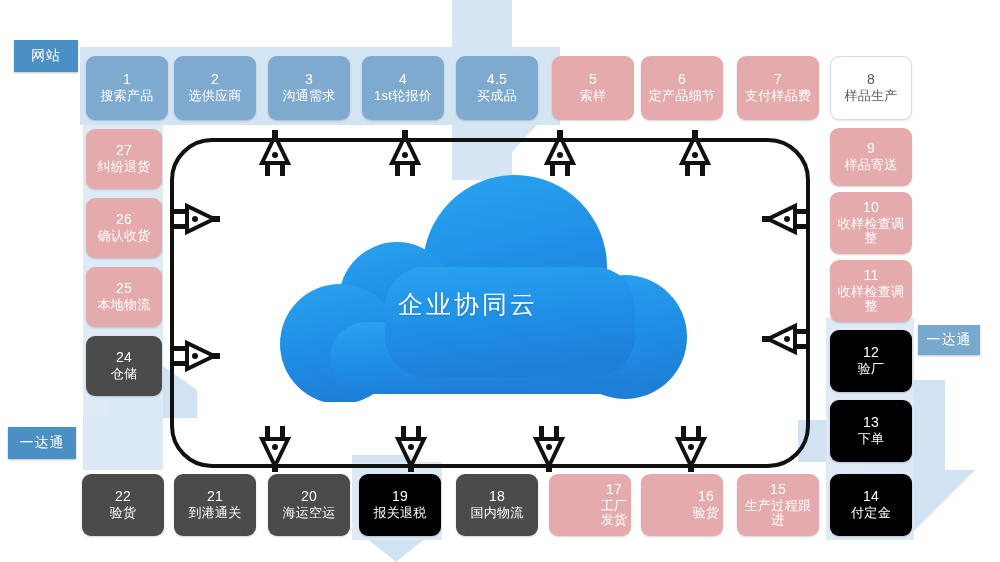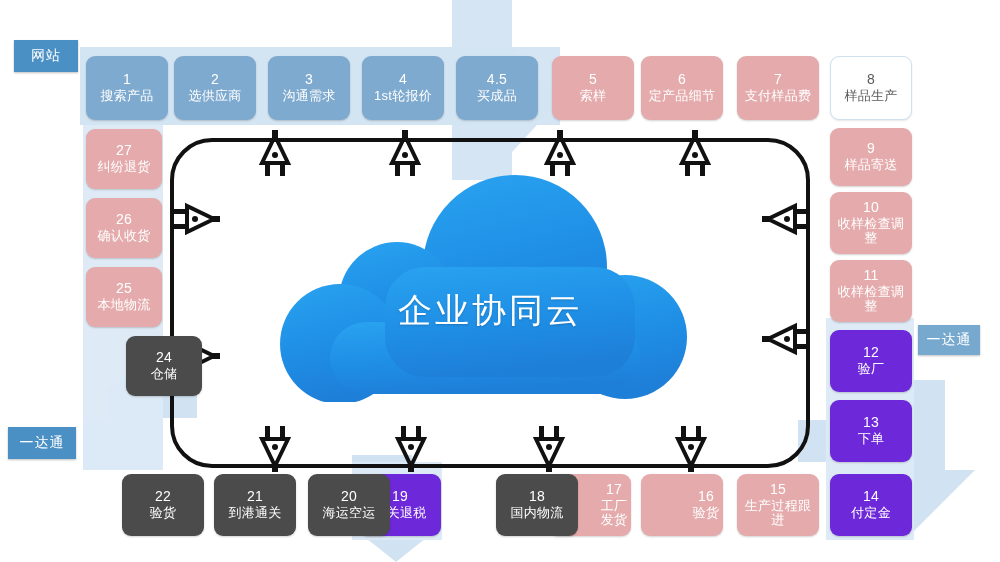--- a/index.html
+++ b/index.html
@@ -13,41 +13,41 @@
   .box{
     position:absolute;border-radius:9px;box-sizing:border-box;
     display:flex;flex-direction:column;align-items:center;justify-content:center;
     text-align:center;line-height:1.12;color:#ffffff;
     font-size:13px;letter-spacing:.3px;
     box-shadow:0 1px 2px rgba(0,0,0,.18);
   }
   .box .num{font-size:14px;font-weight:400;margin-bottom:1px;}
   .box .lbl{font-size:13px;padding:0 3px;}
   .box.blue{background:#7FAACF;}
-  .box.bluelight{background:#6d28d9;}
+  .box.bluelight{background:#000000;}
   .box.pink{background:#E5ABAC;}
-  .box.dark{background:#4B4B4B;margin-left:40px;}
+  .box.dark{background:#4B4B4B;}
   .box.white{background:#ffffff;border:1px solid #CFE0EE;color:#595959;
              box-shadow:0 1px 2px rgba(0,0,0,.10);}
 
   
   .tag{
     position:absolute;display:flex;align-items:center;justify-content:center;
     color:#fff;font-size:14px;letter-spacing:1px;
     box-shadow:0 1px 2px rgba(0,0,0,.25);
   }
   .tag.dark{background:#4A90C4;}
   .tag.light{background:#77A8CE;}
 
   
   #frame{position:absolute;border:4px solid #111;border-radius:42px;box-sizing:border-box;background:transparent;}
 
   
   #cloud{position:absolute;}
-  #cloudtxt{position:absolute;color:#fff;font-size:34px;letter-spacing:3px;
+  #cloudtxt{position:absolute;color:#fff;font-size:25px;letter-spacing:3px;
             text-shadow:0 1px 2px rgba(0,0,0,.18);white-space:nowrap;}
 
   
   .plug{position:absolute;}
 </style>
 </head>
 <body>
 
 <div id="stage">
 

